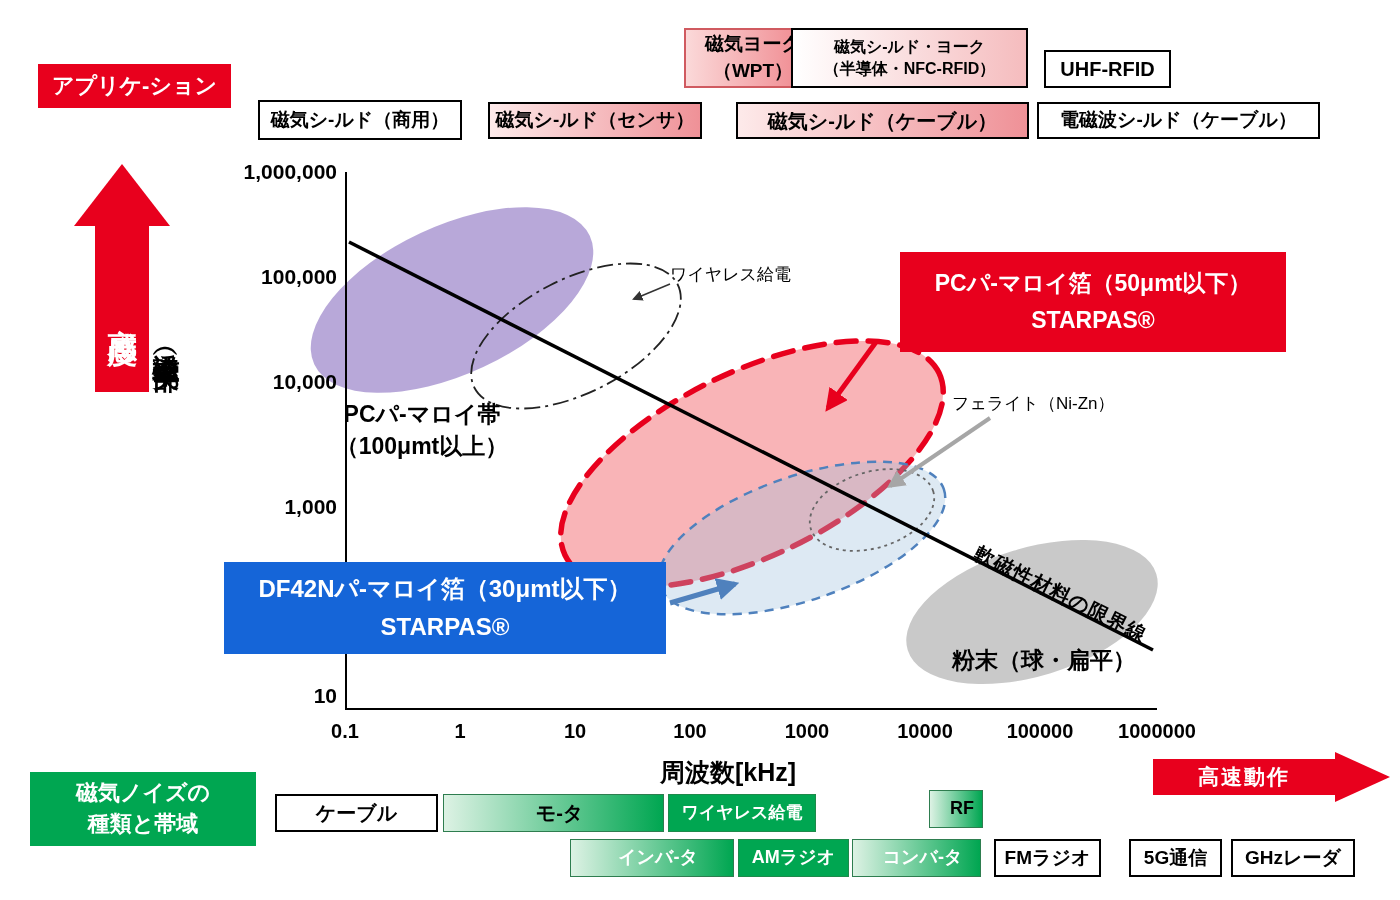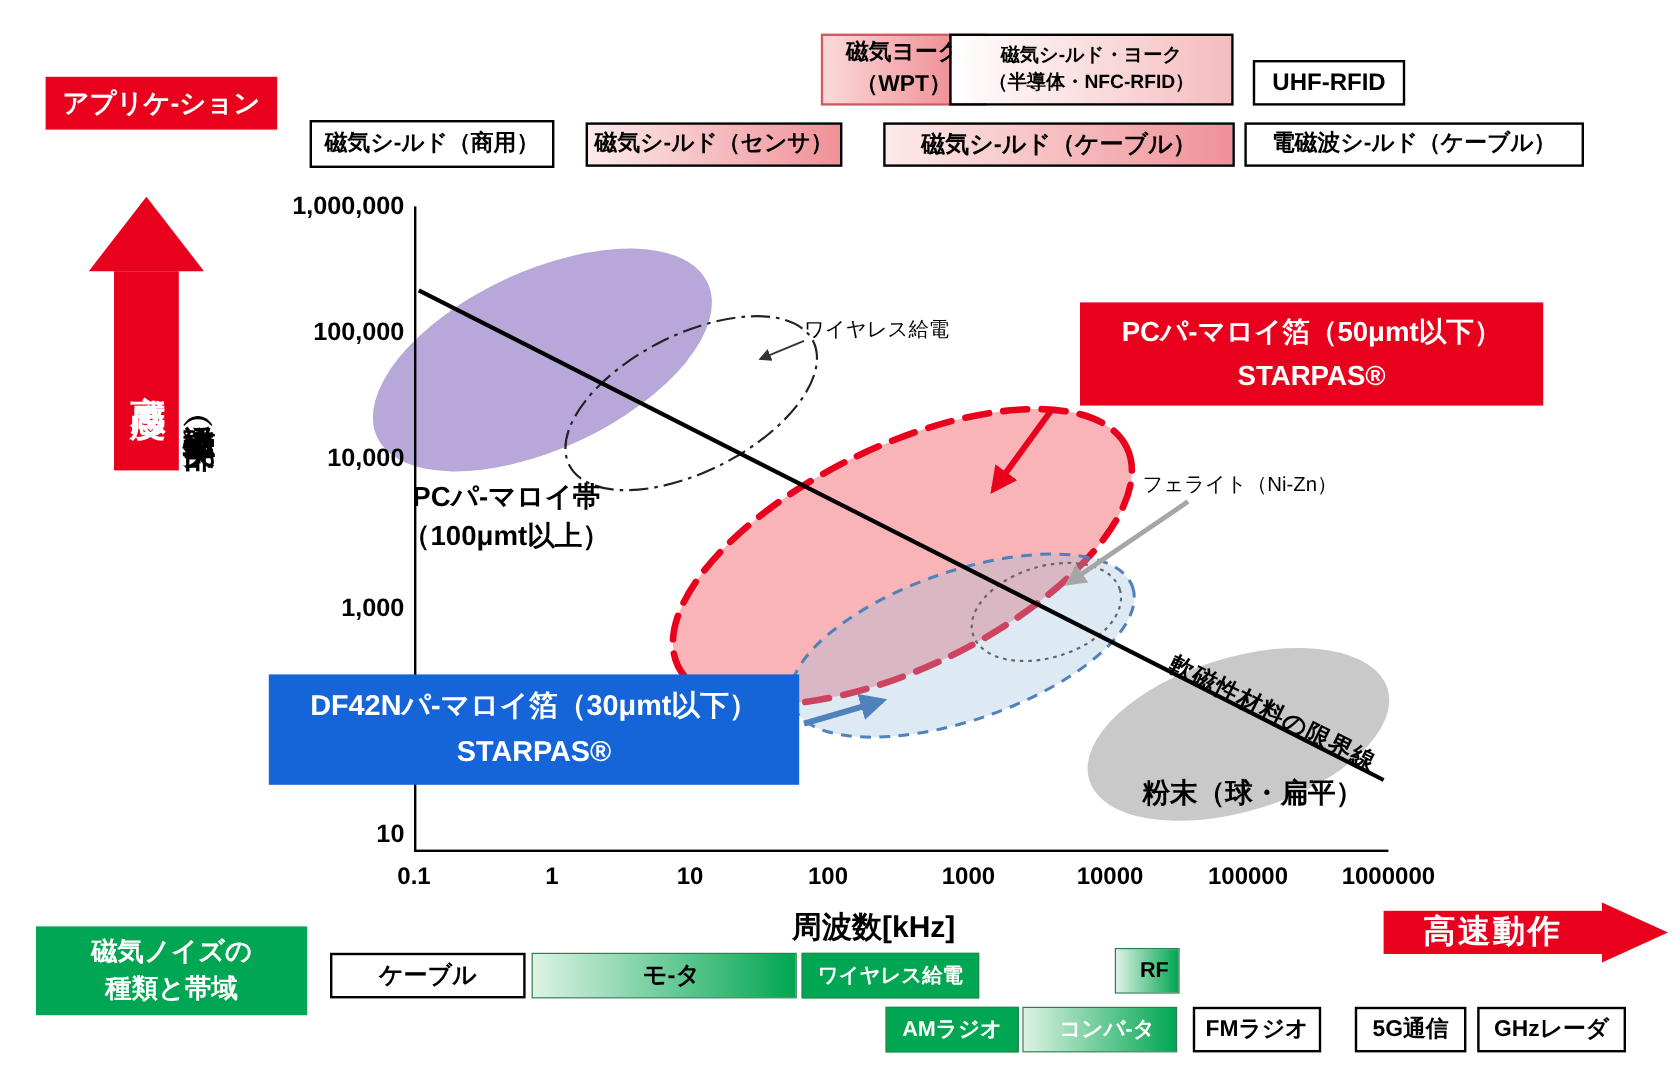--- a/index.html
+++ b/index.html
@@ -122,21 +122,21 @@
 
   <div class="abs cbox" style="left:312px;top:398px;width:220px;font-size:23px;font-weight:700;">
     <span>PCパ-マロイ帯</span>
     <span>（100μmt以上）</span>
   </div>
 
   <div class="abs nowrap" style="left:670px;top:263px;font-size:17px;">ワイヤレス給電</div>
 
   <div class="abs nowrap" style="left:952px;top:392px;font-size:17px;">フェライト（Ni-Zn）</div>
 
-  <div class="abs cbox redfill" style="left:900px;top:252px;width:386px;height:86px;font-size:23px;line-height:1.6;">
+  <div class="abs cbox redfill" style="left:900px;top:252px;width:386px;height:100px;font-size:23px;line-height:1.6;">
     <span>PCパ-マロイ箔（50μmt以下）</span>
     <span>STARPAS®</span>
   </div>
 
   <div class="abs cbox bluefill" style="left:224px;top:562px;width:442px;height:92px;font-size:24px;line-height:1.6;">
     <span>DF42Nパ-マロイ箔（30μmt以下）</span>
     <span>STARPAS®</span>
   </div>
 
   <div class="abs nowrap" style="left:952px;top:645px;font-size:23px;font-weight:700;">粉末（球・扁平）</div>
@@ -157,20 +157,23 @@
   </div>
 
   <div class="abs cbox greenfill" style="left:668px;top:794px;width:148px;height:38px;font-size:17px;">
     <span>ワイヤレス給電</span>
   </div>
 
   <div class="abs cbox grad-green" style="left:929px;top:790px;width:54px;height:38px;font-size:18px;color:#000;">
     <span>RF</span>
   </div>
 
+  <div class="abs cbox grad-green" style="left:570px;top:839px;width:164px;height:38px;font-size:18px;color:#fff;">
+    <span>インバ-タ</span>
+  </div>
 
   <div class="abs cbox greenfill" style="left:738px;top:839px;width:111px;height:38px;font-size:18px;">
     <span>AMラジオ</span>
   </div>
 
   <div class="abs cbox grad-green" style="left:852px;top:839px;width:129px;height:38px;font-size:18px;color:#fff;">
     <span>コンバ-タ</span>
   </div>
 
   <div class="abs cbox wbox" style="left:994px;top:839px;width:107px;height:38px;font-size:19px;">
@@ -180,18 +183,18 @@
   <div class="abs cbox wbox" style="left:1129px;top:839px;width:93px;height:38px;font-size:19px;">
     <span>5G通信</span>
   </div>
 
   <div class="abs cbox wbox" style="left:1231px;top:839px;width:124px;height:38px;font-size:19px;">
     <span>GHzレーダ</span>
   </div>
 
   <div class="abs" style="left:1153px;top:752px;width:237px;height:50px;">
     <div class="cbox" style="position:absolute;left:0;top:7px;width:182px;height:36px;background:#e8001d;">
-      <span style="color:#fff;font-size:27px;font-weight:700;letter-spacing:2px;white-space:nowrap;">高速動作</span>
+      <span style="color:#fff;font-size:21px;font-weight:700;letter-spacing:2px;white-space:nowrap;">高速動作</span>
     </div>
     <div style="position:absolute;left:182px;top:0;width:0;height:0;border-top:25px solid transparent;border-bottom:25px solid transparent;border-left:55px solid #e8001d;"></div>
   </div>
 
 </div>
 
 </body></html>

